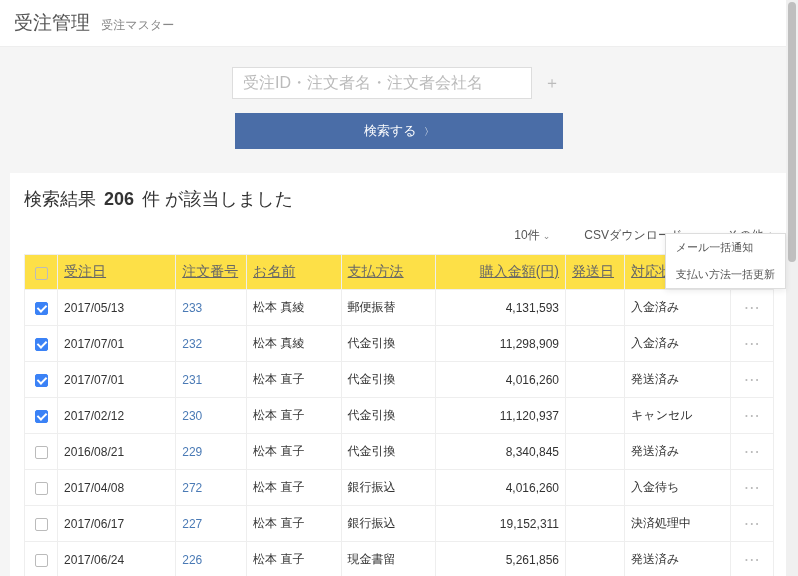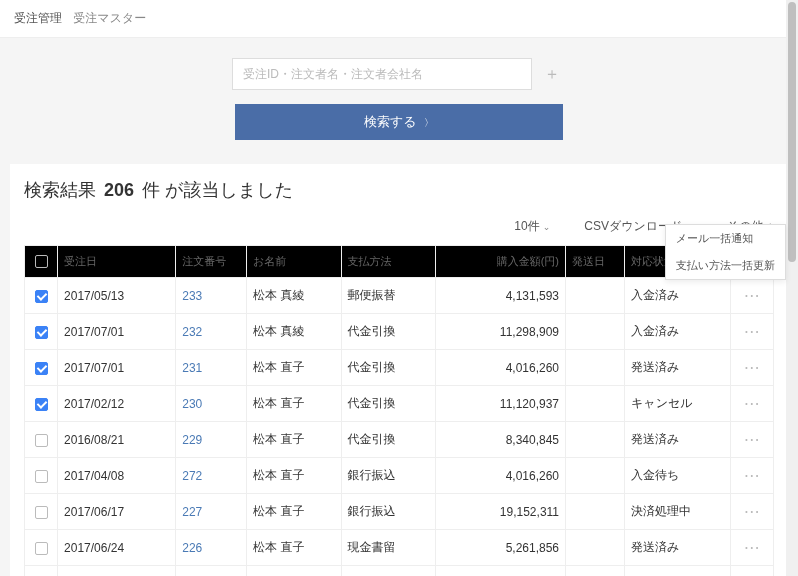--- a/index.html
+++ b/index.html
@@ -1,37 +1,37 @@
 <!DOCTYPE html>
 <html><head>
 <meta charset="utf-8">
 <style>
 * { box-sizing: border-box; margin: 0; padding: 0; }
 body { font-family: "Hiragino Sans", "Meiryo", sans-serif; font-size: 12px; background: #f5f5f5; color: #333; width: 798px; }
 .header-bar { background: #fff; padding: 10px 14px; border-bottom: 1px solid #eee; }
-.header-title { font-size: 12px; color: #555; }
+.header-title { font-size: 19px; color: #555; }
 .header-sub { font-size: 12px; color: #888; margin-left: 8px; }
 .search-area { padding: 20px 0 24px; text-align: center; }
 .search-row { display: inline-flex; align-items: center; gap: 6px; margin-bottom: 14px; }
-.search-input { width: 300px; height: 32px; border: 1px solid #ddd; padding: 0 10px; font-size: 12px; color: #333; }
+.search-input { width: 300px; height: 32px; border: 1px solid #ddd; padding: 0 10px; font-size: 16px; color: #333; }
 .search-input::placeholder { color: #bbb; }
 .plus-btn { width: 28px; height: 28px; color: #bbb; font-size: 16px; text-align: center; line-height: 28px; cursor: pointer; }
 .search-btn { display: inline-block; width: 328px; height: 36px; background: #4a6da7; color: #fff; border: none; font-size: 13px; cursor: pointer; }
 .search-btn .chev { margin-left: 4px; font-size: 10px; }
 .results-panel { background: #fff; margin: 0 10px; padding: 14px 14px 24px; position: relative; }
 .results-head { font-size: 18px; margin-bottom: 8px; }
 .results-head b { font-weight: bold; margin: 0 3px; }
 .toolbar { display: flex; justify-content: flex-end; gap: 34px; padding: 8px 0 10px; font-size: 12px; color: #555; }
 .toolbar-item { cursor: pointer; display: inline-flex; align-items: center; gap: 3px; }
 .caret { font-size: 9px; color: #888; }
 .dropdown { position: absolute; right: 2px; top: 60px; background: #fff; border: 1px solid #ddd; box-shadow: 0 2px 6px rgba(0,0,0,0.08); z-index: 5; }
 .dropdown-item { padding: 6px 10px; font-size: 11px; color: #555; cursor: pointer; white-space: nowrap; }
 table { width: 100%; border-collapse: collapse; font-size: 12px; }
 th, td { border: 1px solid #eee; padding: 8px 6px; text-align: left; vertical-align: middle; }
-th { background: #000000; color: #666; font-weight: normal; font-size: 11px; }
+th { background: #fde047; color: #666; font-weight: normal; font-size: 14px; text-decoration: underline; }
 .col-chk { width: 28px; text-align: center; }
 .col-date { width: 100px; }
 .col-num { width: 60px; }
 .col-name { width: 80px; }
 .col-pay { width: 80px; }
 .col-amount { width: 110px; text-align: right; }
 .col-ship { width: 50px; }
 .col-status { width: 90px; }
 .col-act { width: 36px; text-align: center; }
 td.amount { text-align: right; }

